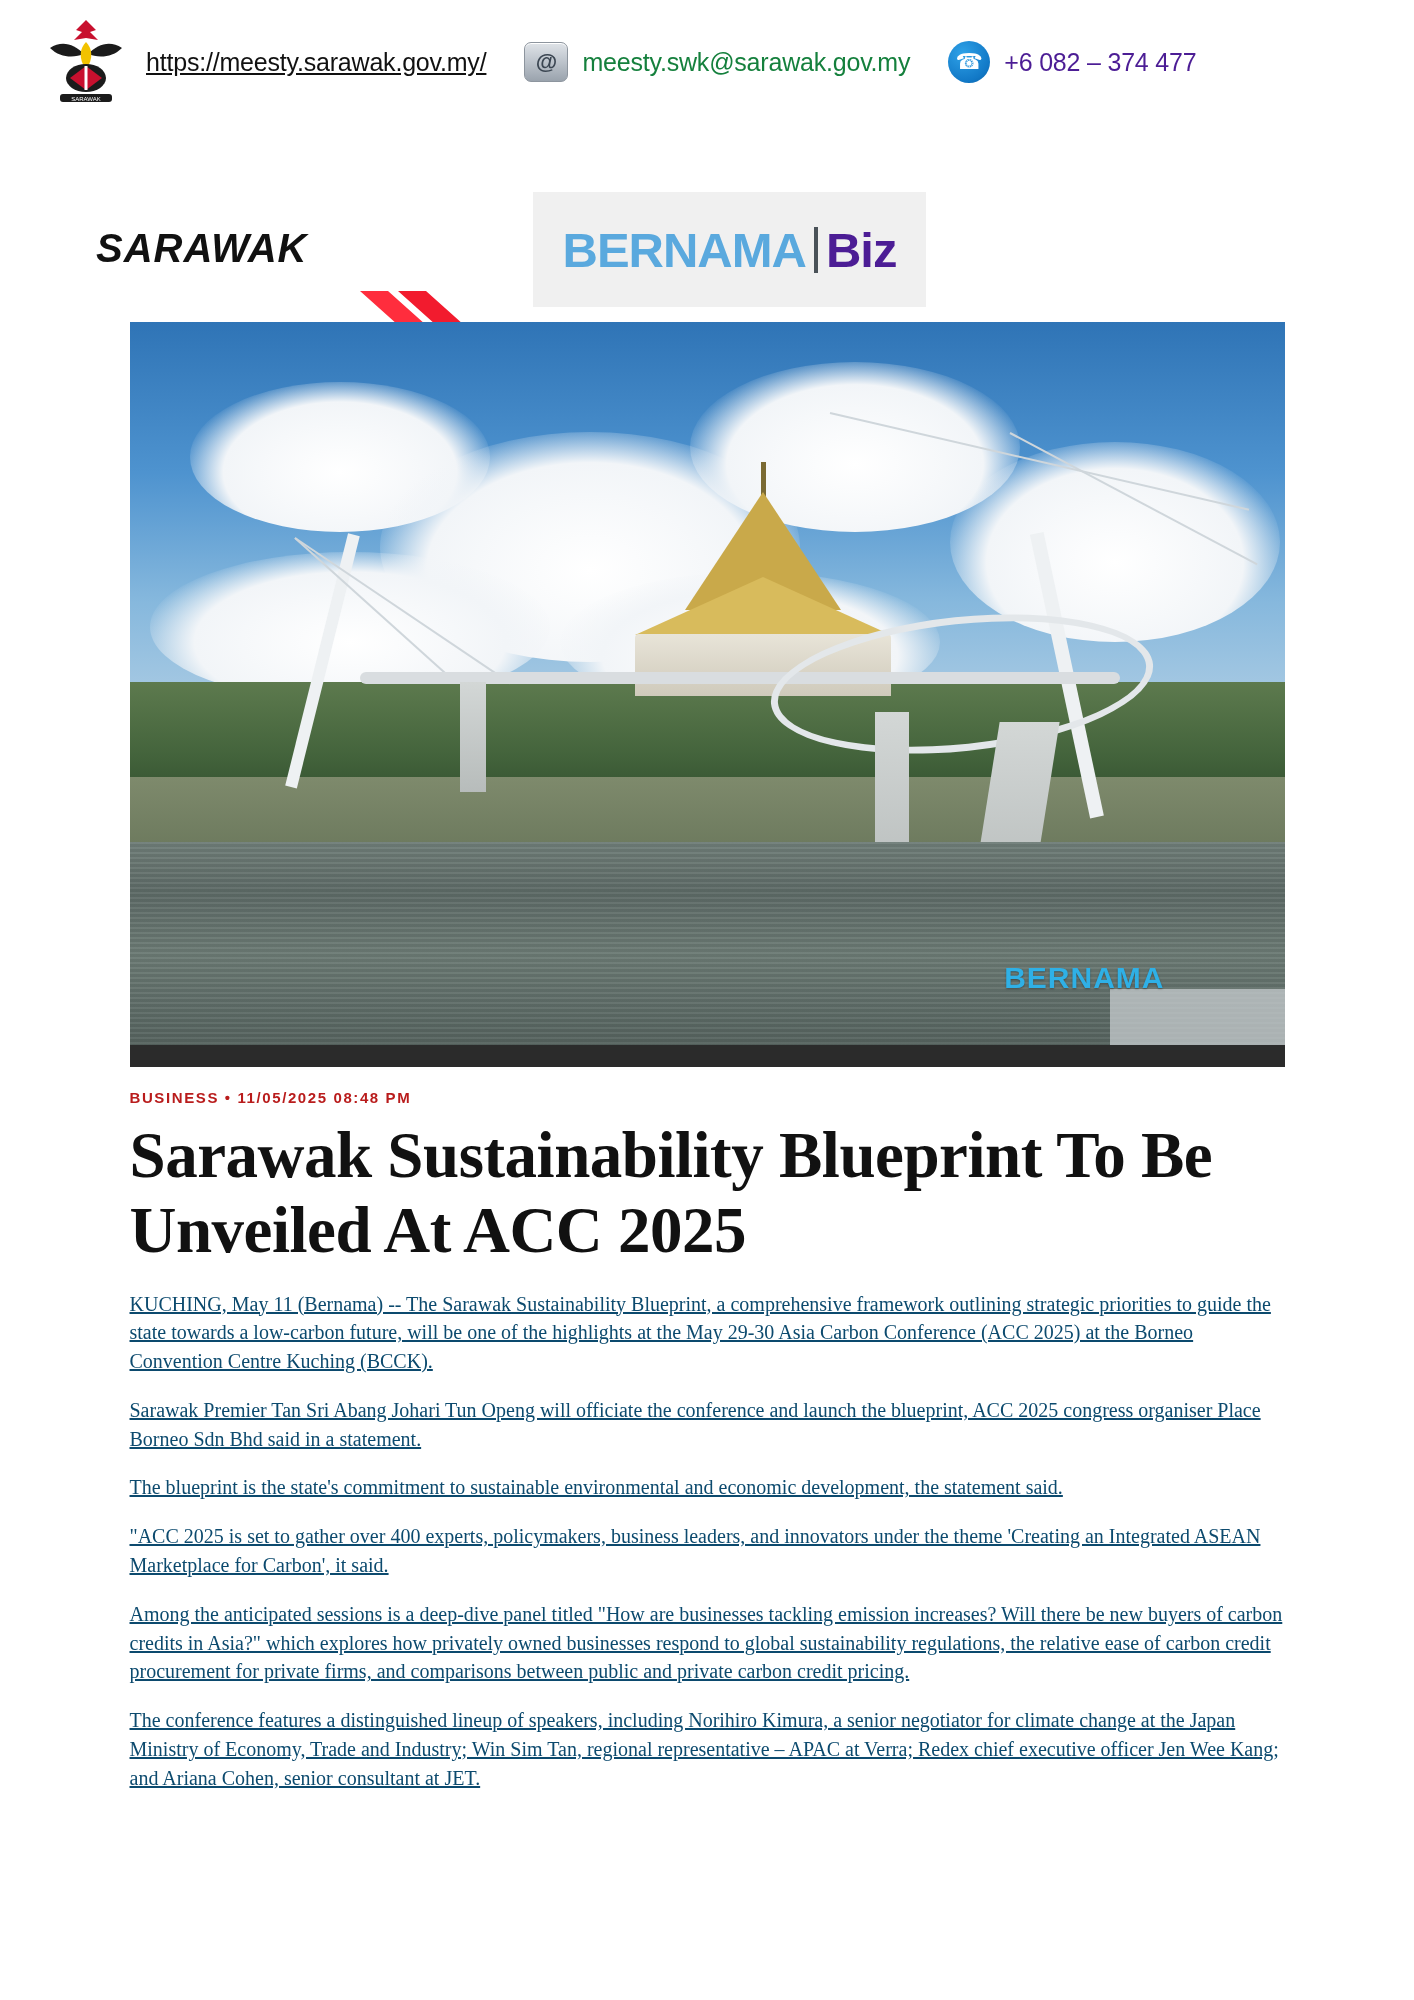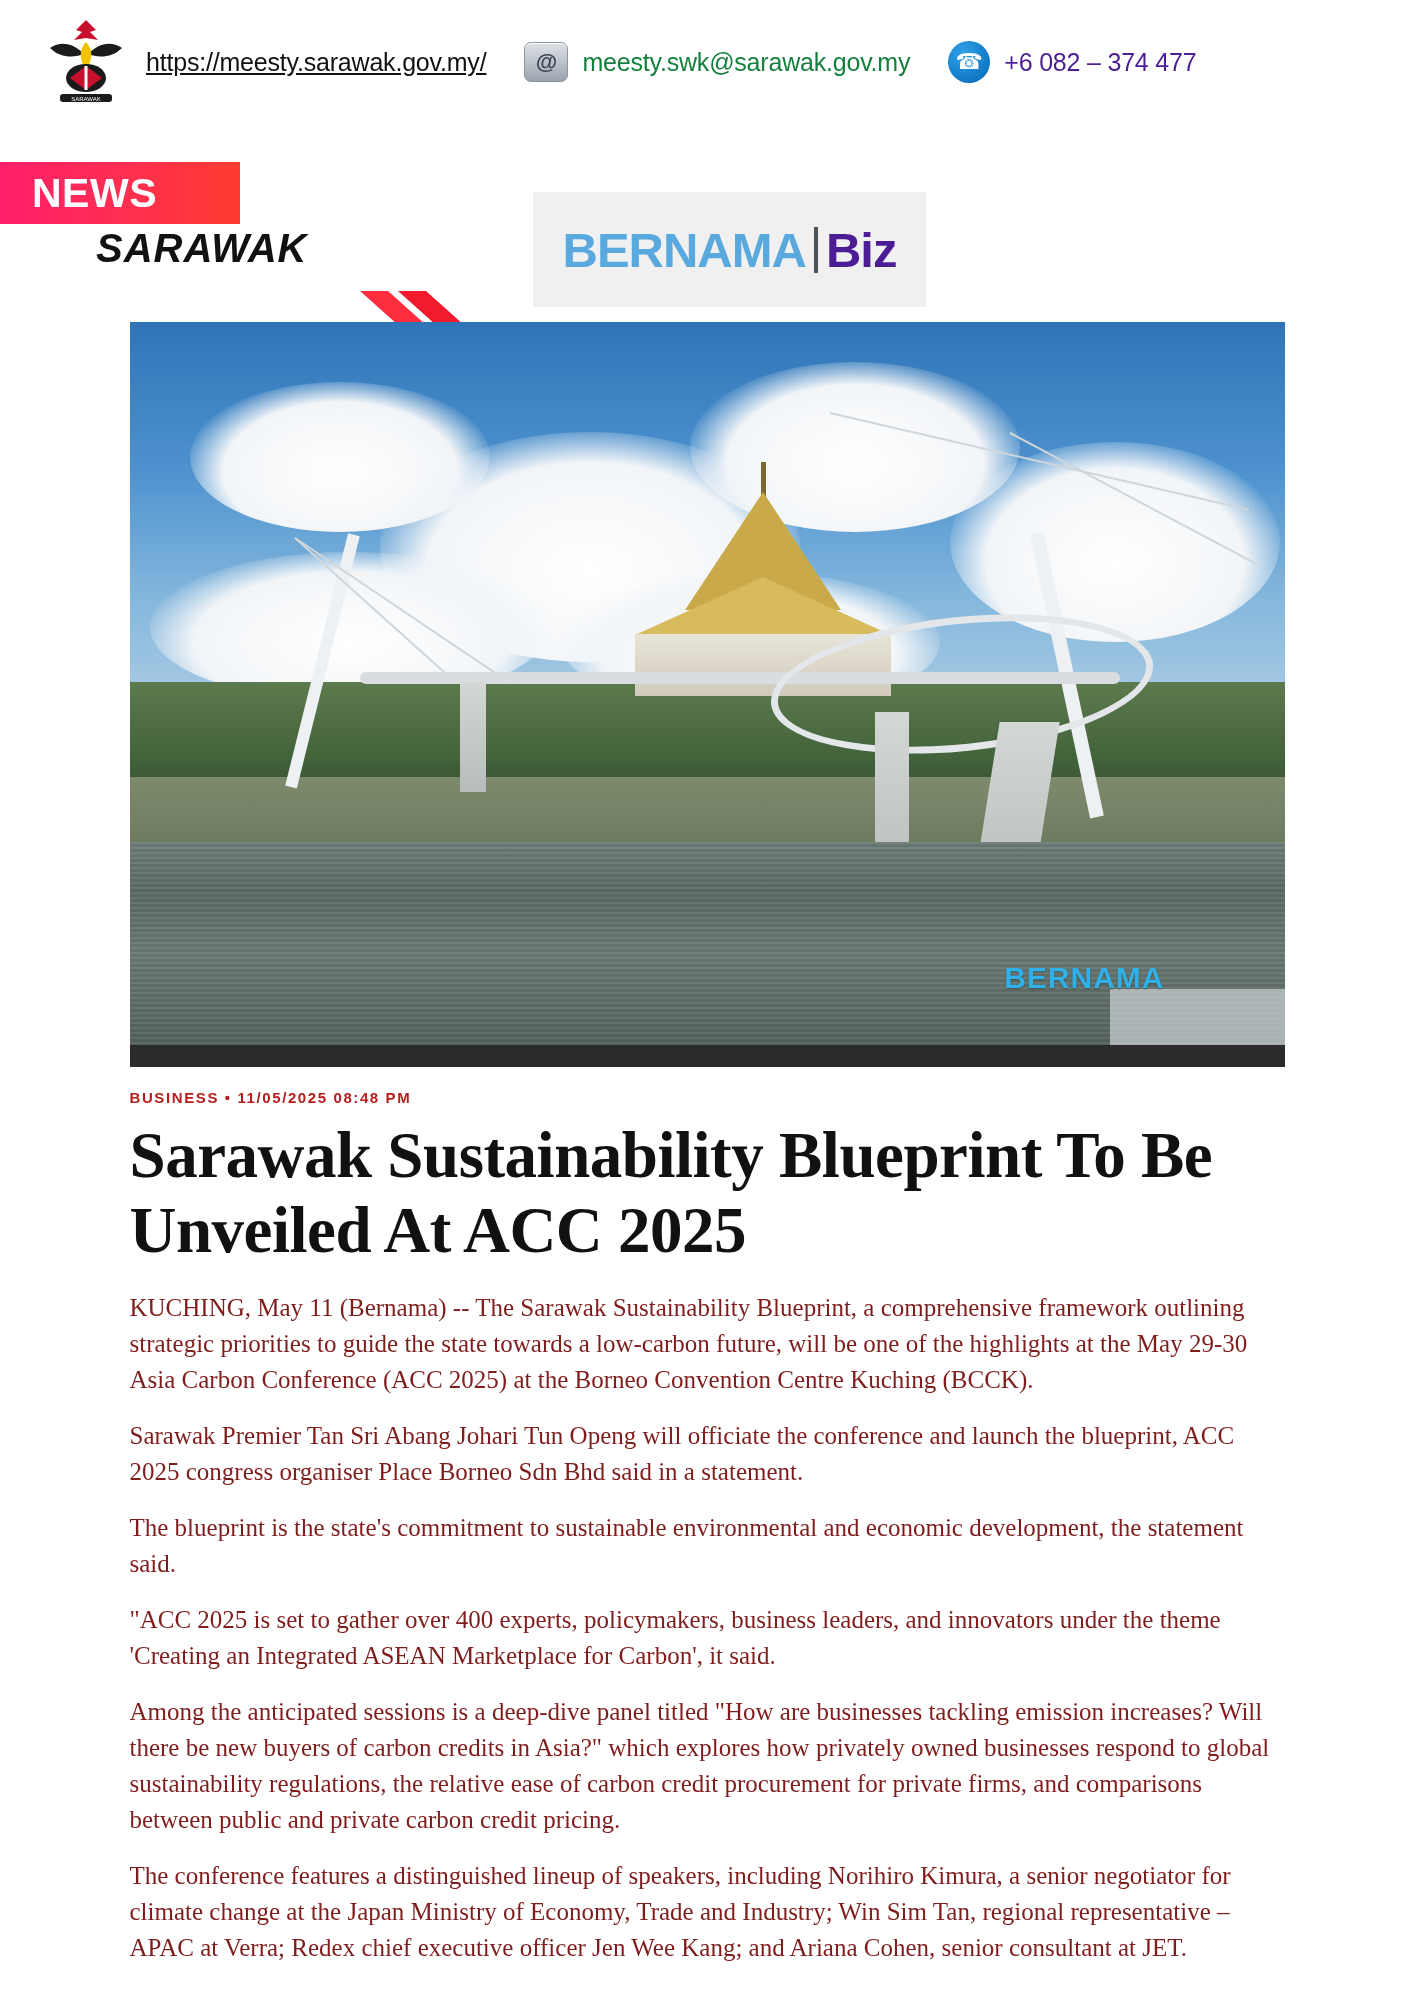--- a/index.html
+++ b/index.html
@@ -236,24 +236,25 @@
   .headline {
     font-family: "Liberation Serif", serif;
     font-size: 65px;
     line-height: 1.15;
     font-weight: bold;
     color: #111;
     margin: 0 0 22px 0;
     letter-spacing: -0.5px;
   }
   .article p {
-    font-size: 25px;
+    font-size: 20px;
     line-height: 1.44;
-    color: #7f1d1d;
+    color: #0c4a6e;
     margin: 0 0 20px 0;
+    text-decoration: underline;
   }
 </style>
 </head>
 <body>
 
 <div class="header">
 
   <div class="crest">
     <svg width="92" height="96" viewBox="0 0 92 96" xmlns="http://www.w3.org/2000/svg">
       <path d="M46 6 L56 16 L50 18 L58 26 L46 24 L34 26 L42 18 L36 16 Z" fill="#c8102e"></path>
@@ -281,23 +282,20 @@
 
   <div class="hdr-sep"></div>
 
   <div class="hdr-item">
     <span class="icon-phone">☎</span>
     <span class="hdr-phone-text">+6 082 – 374 477</span>
   </div>
 </div>
 
 <div class="news-row">
-  <div class="news-badge">
-    <span>NEWS</span>
-  </div>
   <div class="news-update">SARAWAK</div>
 
   <div class="chevrons">
     <svg width="110" height="80" viewBox="0 0 110 80" xmlns="http://www.w3.org/2000/svg">
       <path d="M2 4 L40 38 L2 72 L30 72 L68 38 L30 4 Z" fill="#ff2d3d"></path>
       <path d="M40 4 L78 38 L40 72 L68 72 L106 38 L68 4 Z" fill="#f21b2e"></path>
     </svg>
   </div>
 
   <div class="bernama-logo">

